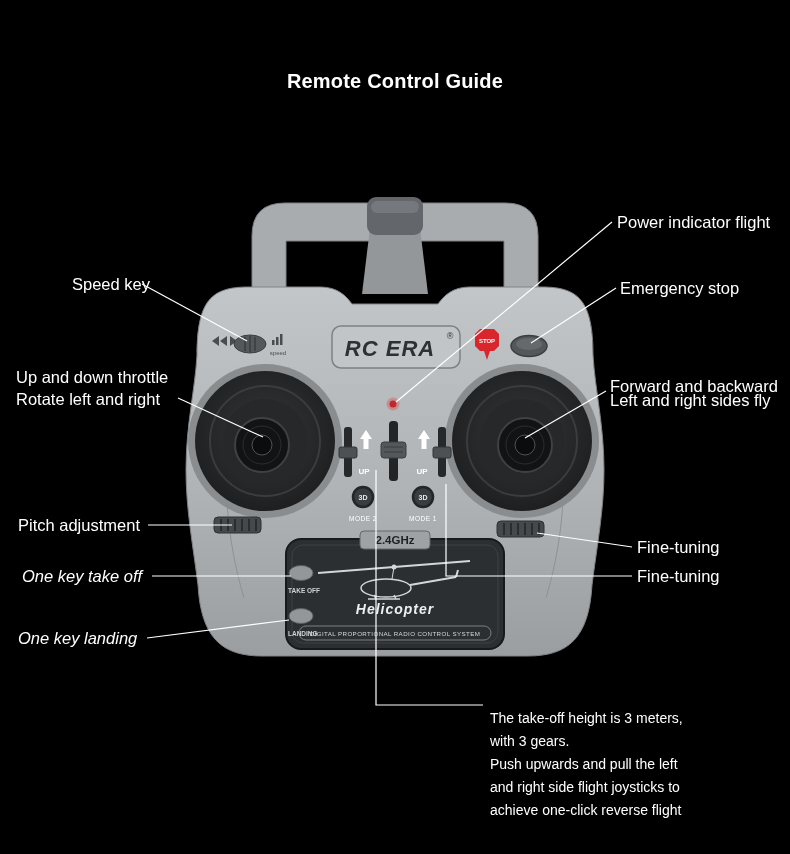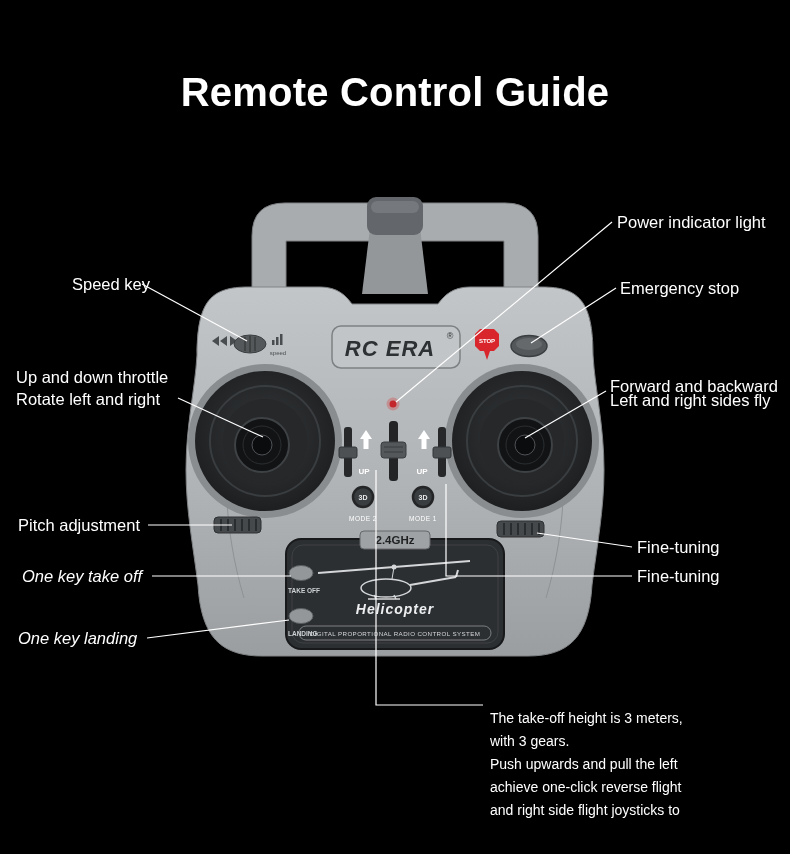--- a/index.html
+++ b/index.html
@@ -3,21 +3,21 @@
 <meta charset="utf-8">
 <style>
   * { margin:0; padding:0; box-sizing:border-box; }
   html,body { background:#000; }
   .stage {
     position:relative; width:790px; height:854px; background:#000;
     font-family:"Liberation Sans", sans-serif; overflow:hidden;
   }
   .title {
     position:absolute; left:0; right:0; top:70px; text-align:center;
-    color:#fff; font-size:40px; font-weight:700; letter-spacing:0.2px;
+    color:#fff; font-size:20px; font-weight:700; letter-spacing:0.2px;
   }
   .label {
     position:absolute; color:#fff; font-size:16.5px; line-height:20px;
     white-space:nowrap;
   }
   .footnote {
     position:absolute; color:#fff; font-size:14px; line-height:23px;
   }
   .art { position:absolute; left:0; top:0; }
   .art text { font-family:"Liberation Sans", sans-serif; }
@@ -180,28 +180,28 @@
       <path d="M376 470 L376 705 L483 705"></path>
     </g>
   </svg>
 
   <div class="label" style="left:72px; top:274px;">Speed key</div>
   <div class="label" style="left:16px; top:367px;">Up and down throttle</div>
   <div class="label" style="left:16px; top:389px;">Rotate left and right</div>
   <div class="label" style="left:18px; top:515px;">Pitch adjustment</div>
   <div class="label" style="left:22px; top:566px;font-style:italic;">One key take off</div>
   <div class="label" style="left:18px; top:628px;font-style:italic;">One key  landing</div>
-  <div class="label" style="left:617px; top:212px;">Power indicator light</div>
+  <div class="label" style="left:617px; top:212px;">Power indicator flight</div>
   <div class="label" style="left:620px; top:278px;">Emergency stop</div>
   <div class="label" style="left:610px; top:368px;margin-top:8px;">Forward and backward</div>
   <div class="label" style="left:610px; top:390px;">Left and right sides fly</div>
   <div class="label" style="left:637px; top:537px;">Fine-tuning</div>
   <div class="label" style="left:637px; top:566px;">Fine-tuning</div>
 
   <div class="footnote" style="left:490px; top:707px;">
     <div>The take-off height is 3 meters,</div>
     <div>with 3 gears.</div>
     <div>Push upwards and pull the left</div>
+    <div>and right side flight joysticks to</div>
     <div>achieve one-click reverse flight</div>
-    <div>and right side flight joysticks to</div>
   </div>
 
 </div>
 
 </body></html>

